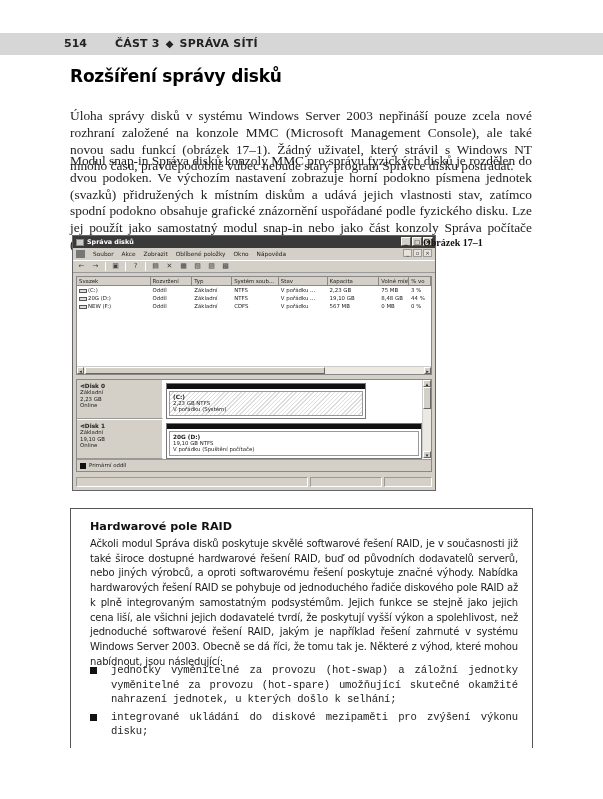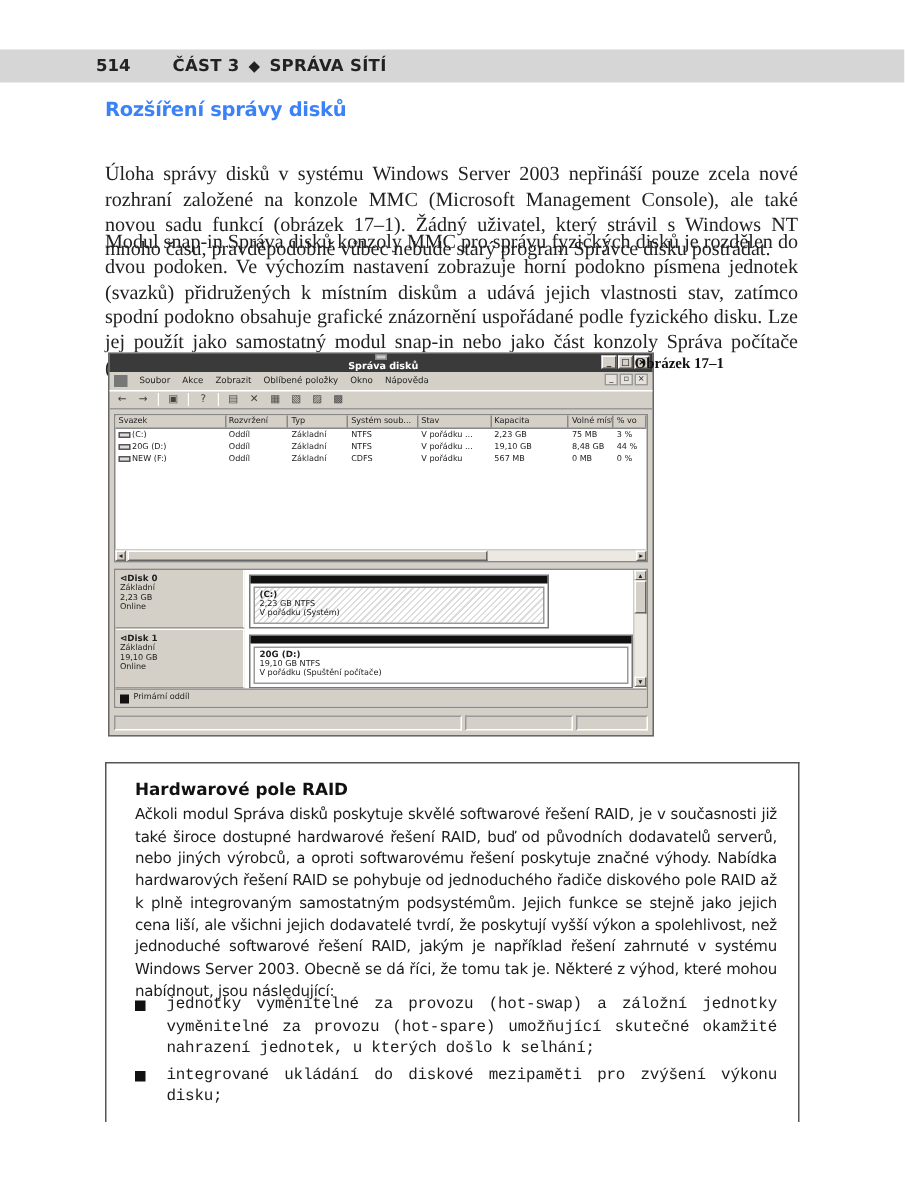--- a/index.html
+++ b/index.html
@@ -4,29 +4,29 @@
 <style>
   * { box-sizing: border-box; margin: 0; padding: 0; }
   html, body { width: 603px; height: 799px; background: #ffffff; overflow: hidden; }
   body { position: relative; font-family: "Liberation Serif", serif; color: #1a1a1a; }
 
   .header-band { position: absolute; left: 0; top: 33px; width: 603px; height: 22px; background: #d6d6d6; }
   .page-num { position: absolute; left: 64px; top: 4px; font-family: "DejaVu Sans", sans-serif; font-weight: bold; font-size: 11px; color: #222; }
   .running-head { position: absolute; left: 115px; top: 4px; font-family: "DejaVu Sans", sans-serif; font-weight: bold; font-size: 11px; color: #222; letter-spacing: 0.2px; }
   .running-head .diamond { font-size: 10px; margin: 0 6px; }
 
-  .section-title { position: absolute; left: 70px; top: 66px; font-family: "DejaVu Sans", sans-serif; font-weight: bold; font-size: 13px; color: #3b82f6; letter-spacing: -0.2px; }
+  .section-title { position: absolute; left: 70px; top: 66px; font-family: "DejaVu Sans", sans-serif; font-weight: bold; font-size: 17px; color: #000000; letter-spacing: -0.2px; }
 
   .body-para { position: absolute; left: 70px; width: 462px; font-family: "Liberation Serif", serif; font-size: 13.4px; line-height: 16.8px; text-align: justify; color: #222; }
   .para1 { top: 92px; margin-top: 16px; }
   .para2 { top: 153px; }
 
   
   .window { position: absolute; left: 72px; top: 235px; width: 364px; height: 256px; background: #d4d0c8; border: 1px solid #666; font-family: "DejaVu Sans", sans-serif; font-size: 5.6px; color: #222; }
-  .titlebar { height: 12px; background: #3a3a3a; color: #fff; display: flex; align-items: center; padding-left: 3px; font-weight: bold; font-size: 6.4px; position: relative; flex-direction: column; }
+  .titlebar { height: 12px; background: #3a3a3a; color: #fff; display: flex; align-items: center; padding-left: 3px; font-weight: bold; font-size: 6.4px; position: relative; }
   .titlebar .app-icon { width: 8px; height: 7px; background: #ccc; margin-right: 3px; border: 1px solid #888; }
   .win-ctrls { position: absolute; right: 2px; top: 1px; display: flex; gap: 1px; }
   .win-ctrl { width: 10px; height: 9px; background: #d4d0c8; border: 1px solid #fff; border-right-color: #555; border-bottom-color: #555; font-size: 6px; line-height: 7px; text-align: center; color: #000; font-weight: bold; }
   .menubar { height: 12px; display: flex; align-items: center; padding-left: 3px; gap: 8px; position: relative; font-size: 5.8px; }
   .menubar .mmc-icon { width: 9px; height: 8px; background: #777; }
   .menu-ctrls { position: absolute; right: 3px; top: 1px; display: flex; gap: 1px; }
   .menu-ctrl { width: 9px; height: 8px; border: 1px solid #999; font-size: 5.5px; line-height: 6px; text-align: center; background: #e6e3dc; }
   .toolbar { height: 13px; display: flex; align-items: center; padding-left: 4px; gap: 5px; border-top: 1px solid #fff; border-bottom: 1px solid #999; }
   .tb-btn { width: 9px; height: 9px; font-size: 7px; line-height: 9px; text-align: center; color: #444; }
   .tb-sep { width: 1px; height: 9px; background: #999; border-right: 1px solid #fff; }

